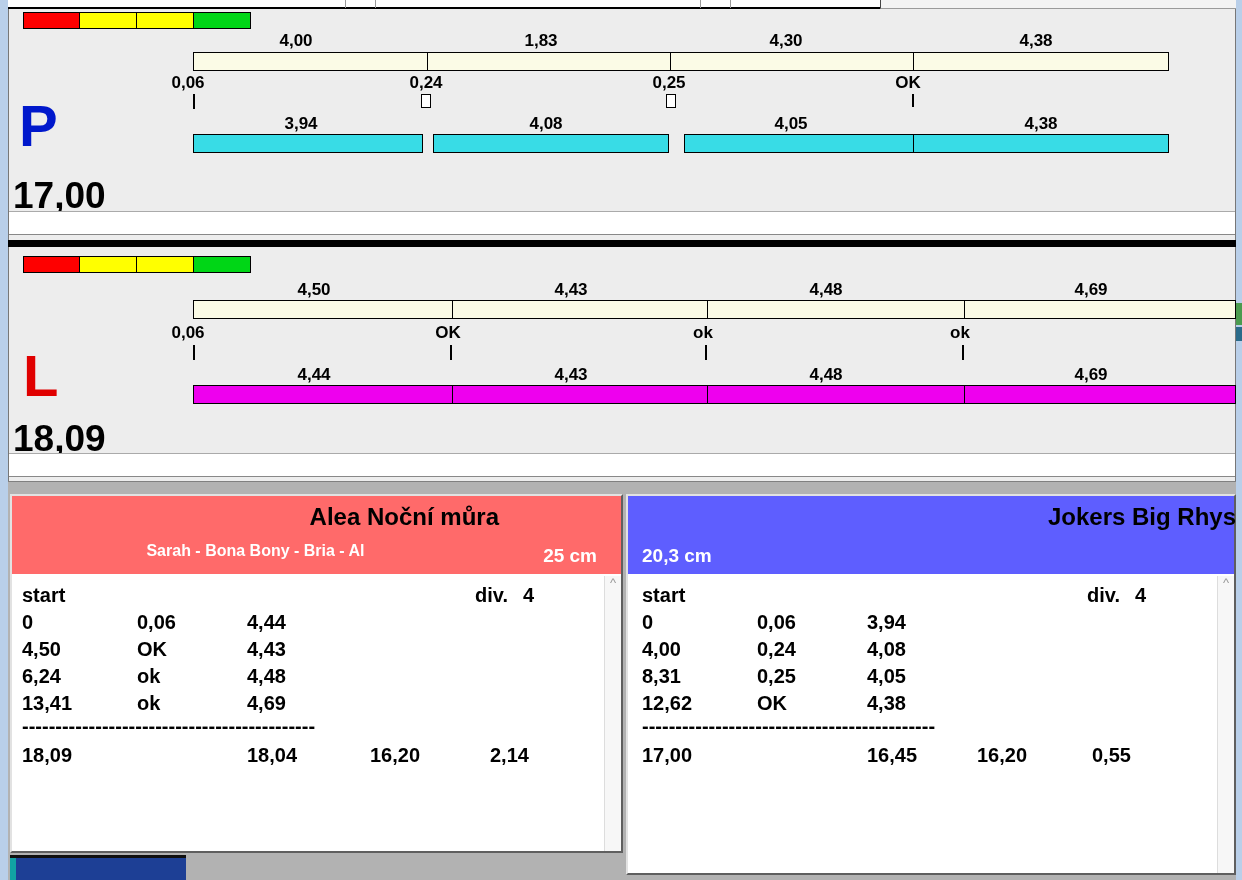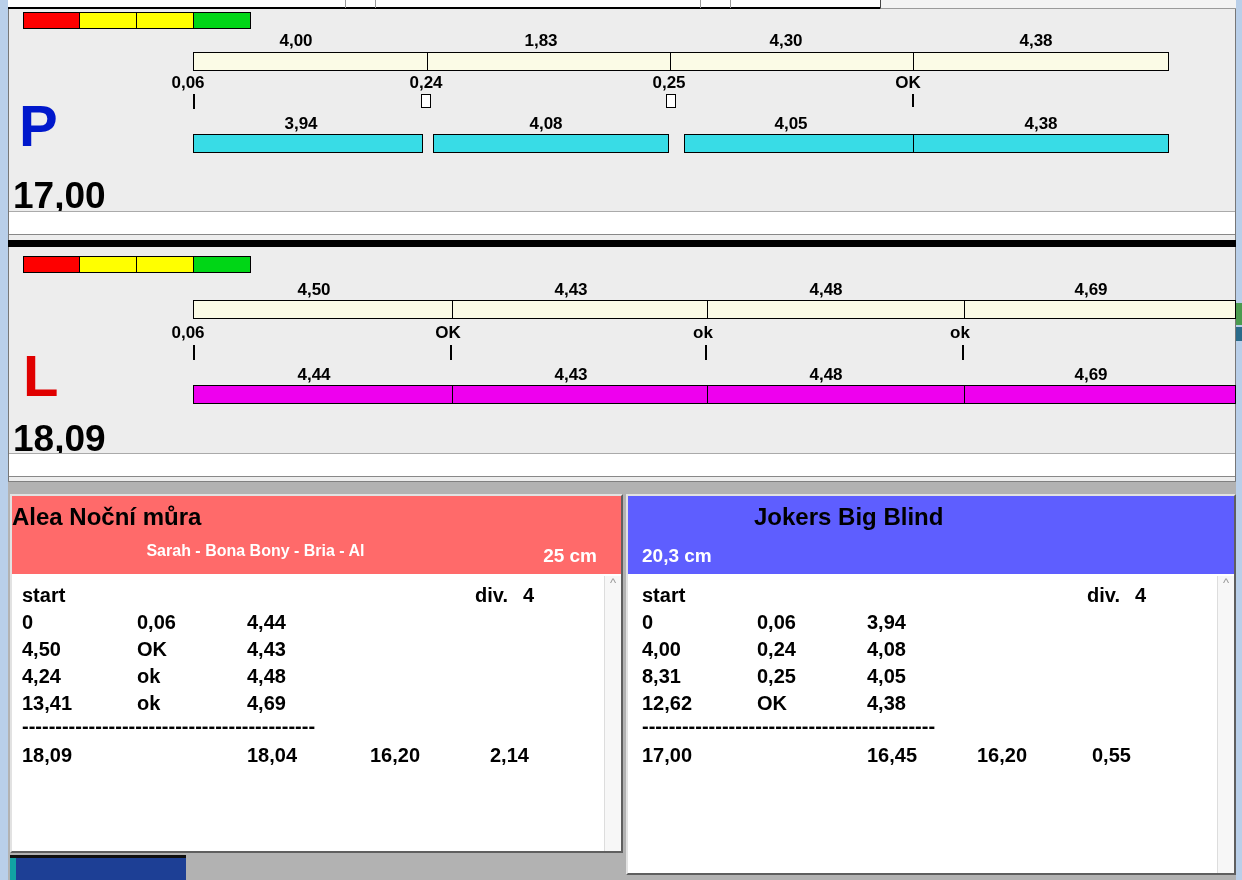--- a/index.html
+++ b/index.html
@@ -26,21 +26,21 @@
   .lane-letter { position:absolute; font-size:58px; font-weight:bold; line-height:1; }
   .lane-total { position:absolute; font-size:37px; font-weight:bold; color:#000; line-height:1; }
   .white-strip { position:absolute; left:0; right:0; height:24px; background:#ffffff; border-top:1px solid #aaa; border-bottom:1px solid #888; }
 
   .thick-divider { position:absolute; left:8px; top:240px; width:1228px; height:7px; background:#000; }
 
   
   .bottom-section { position:absolute; left:8px; top:481px; width:1228px; height:399px; background:#b2b2b2; border-top:1px solid #808080; }
   .team-panel { position:absolute; background:#ffffff; border:2px solid; border-color:#e2e2e2 #5f5f5f #5f5f5f #e2e2e2; }
   .team-header { position:absolute; left:0; top:0; right:0; height:78px; }
-  .team-title { position:absolute; font-size:24px; font-weight:bold; color:#000; text-align:left; white-space:nowrap; }
+  .team-title { position:absolute; font-size:24px; font-weight:bold; color:#000; text-align:right; white-space:nowrap; }
   .team-members { position:absolute; font-size:16px; font-weight:bold; color:#fff; text-align:center; white-space:nowrap; }
   .team-height { position:absolute; font-size:19px; font-weight:bold; color:#fff; white-space:nowrap; }
   .timestamp { position:absolute; background:#fff; border:1px solid #8a8a8a; font-size:20px; color:#000; text-align:center; line-height:25px; z-index:5; }
   .cell { position:absolute; font-size:20px; font-weight:bold; color:#000; white-space:nowrap; }
   .dashes { letter-spacing:0; }
   .scrollbar { position:absolute; top:80px; width:17px; background:#f7f7f7; border-left:1px solid #ddd; text-align:center; color:#999; font-size:13px; line-height:14px; }
 
   .frag { position:absolute; }
 </style>
 </head>
@@ -164,21 +164,21 @@
       <span class="cell" style="left:511px;top:88px">4</span>
 
       <span class="cell" style="left:10px;top:115px">0</span>
       <span class="cell" style="left:125px;top:115px">0,06</span>
       <span class="cell" style="left:235px;top:115px">4,44</span>
 
       <span class="cell" style="left:10px;top:142px">4,50</span>
       <span class="cell" style="left:125px;top:142px">OK</span>
       <span class="cell" style="left:235px;top:142px">4,43</span>
 
-      <span class="cell" style="left:10px;top:169px">4,24</span>
+      <span class="cell" style="left:10px;top:169px">6,24</span>
       <span class="cell" style="left:125px;top:169px">ok</span>
       <span class="cell" style="left:235px;top:169px">4,48</span>
 
       <span class="cell" style="left:10px;top:196px">13,41</span>
       <span class="cell" style="left:125px;top:196px">ok</span>
       <span class="cell" style="left:235px;top:196px">4,69</span>
 
       <span class="cell dashes" style="left:10px;top:219px">--------------------------------------------</span>
 
       <span class="cell" style="left:10px;top:248px">18,09</span>
@@ -186,21 +186,21 @@
       <span class="cell" style="left:358px;top:248px">16,20</span>
       <span class="cell" style="left:478px;top:248px">2,14</span>
 
       <div class="scrollbar" style="right:0;height:275px;">
         <span>^</span>
       </div>
     </div>
 
     <div class="team-panel" style="left:618px;top:12px;width:610px;height:381px;">
       <div class="team-header" style="background:#5e5eff">
-        <div class="team-title" style="left:126px;top:7px;width:482px;">Jokers Big Blind</div>
+        <div class="team-title" style="left:126px;top:7px;width:482px;">Jokers Big Rhys</div>
         <div class="team-height" style="left:14px;top:49px;">20,3 cm</div>
       </div>
 
       <span class="cell" style="left:14px;top:88px">start</span>
       <span class="cell" style="left:459px;top:88px">div.</span>
       <span class="cell" style="left:507px;top:88px">4</span>
 
       <span class="cell" style="left:14px;top:115px">0</span>
       <span class="cell" style="left:129px;top:115px">0,06</span>
       <span class="cell" style="left:239px;top:115px">3,94</span>

